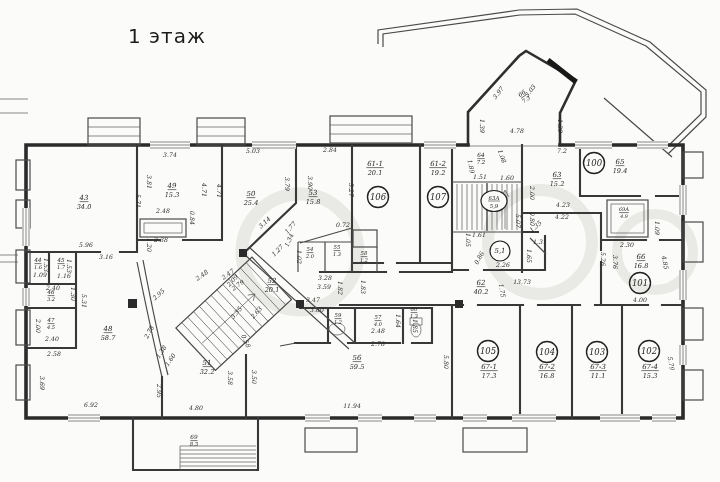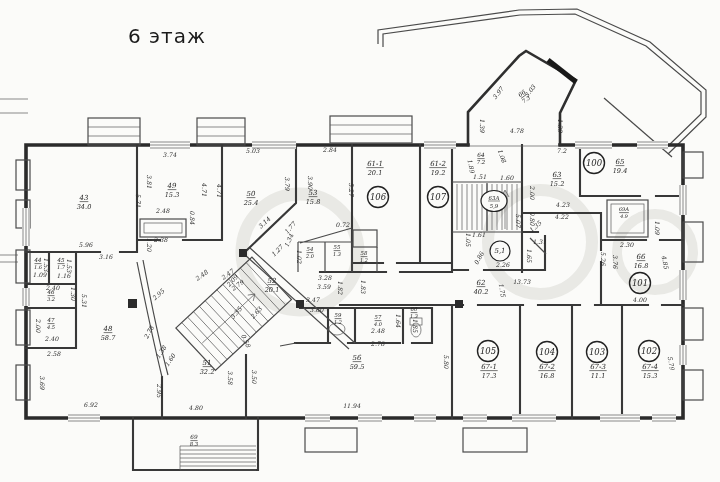--- a/index.html
+++ b/index.html
@@ -15,21 +15,21 @@
   .h{stroke:#5a5a5a;stroke-width:.7;fill:none;}
   .wm{stroke:#e9e9e5;fill:none;}
   .post{fill:#2b2b2b;}
   text{fill:#1f1f1f;font-family:"DejaVu Serif",serif;font-style:italic;}
   .dim{fill:#2c2c2c;}
 </style>
 </head>
 <body>
 
 <div class="frame">
-  <div class="plan-title">6 этаж</div>
+  <div class="plan-title">1 этаж</div>
 
   <svg id="plan" width="720" height="482" viewBox="0 0 720 482">
 
     <g>
       <circle class="wm" cx="300" cy="252" r="58" stroke-width="13"></circle>
       <circle class="wm" cx="540" cy="242" r="52" stroke-width="12"></circle>
       <circle class="wm" cx="655" cy="252" r="38" stroke-width="10"></circle>
     </g>
 
     <g>

